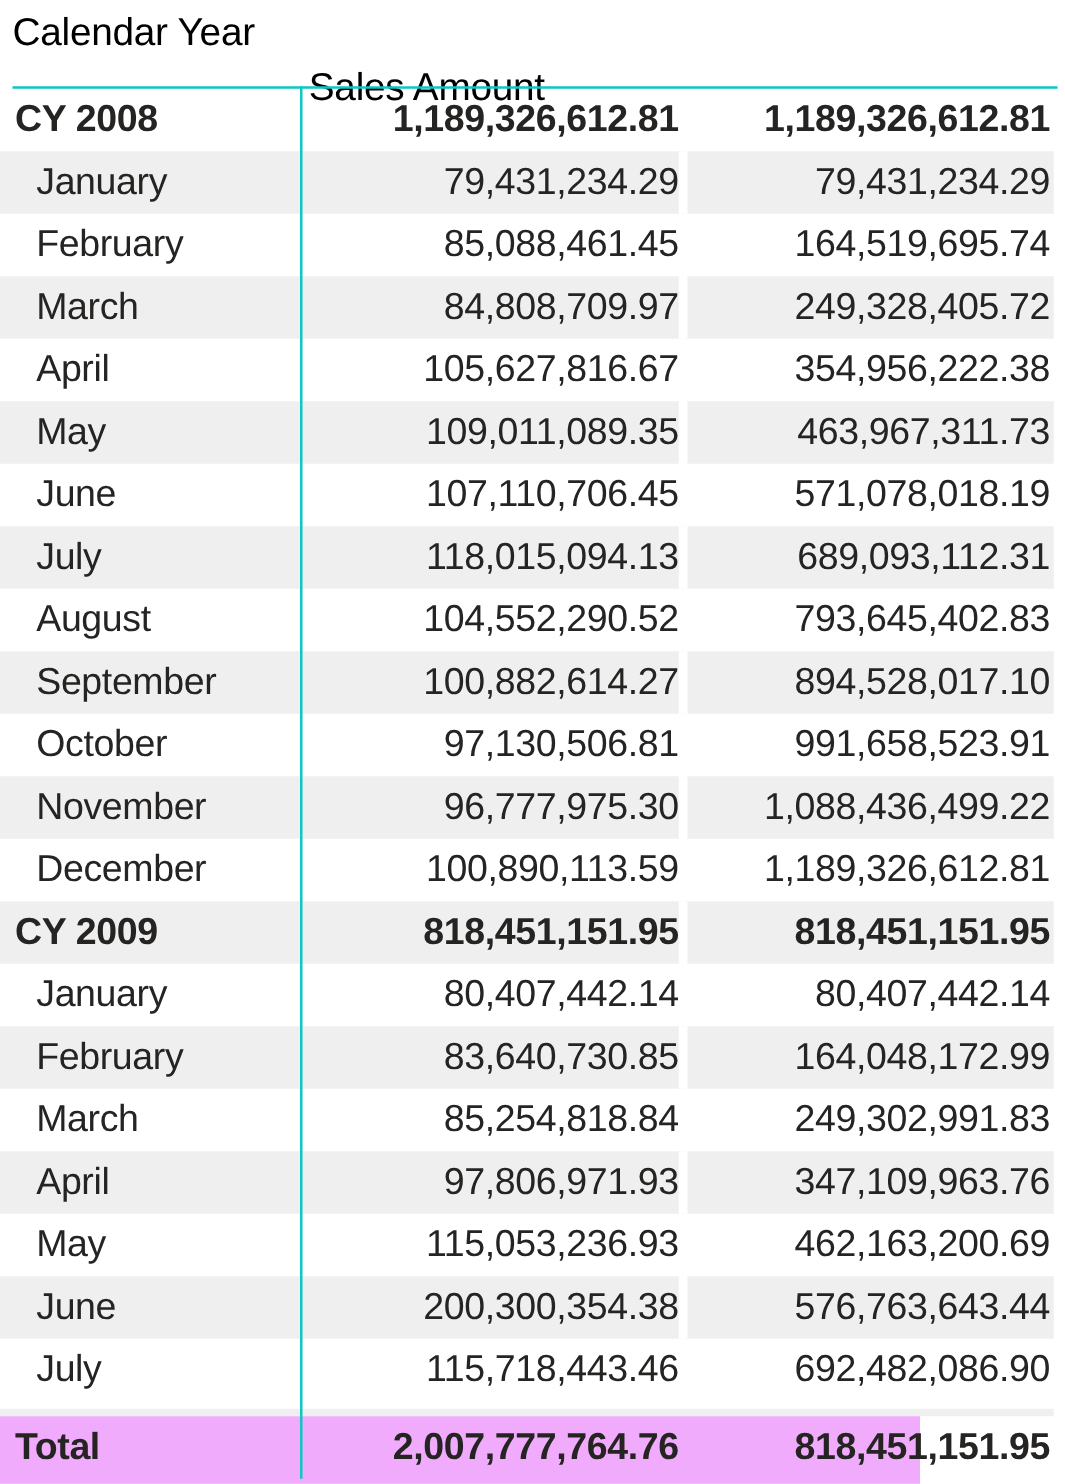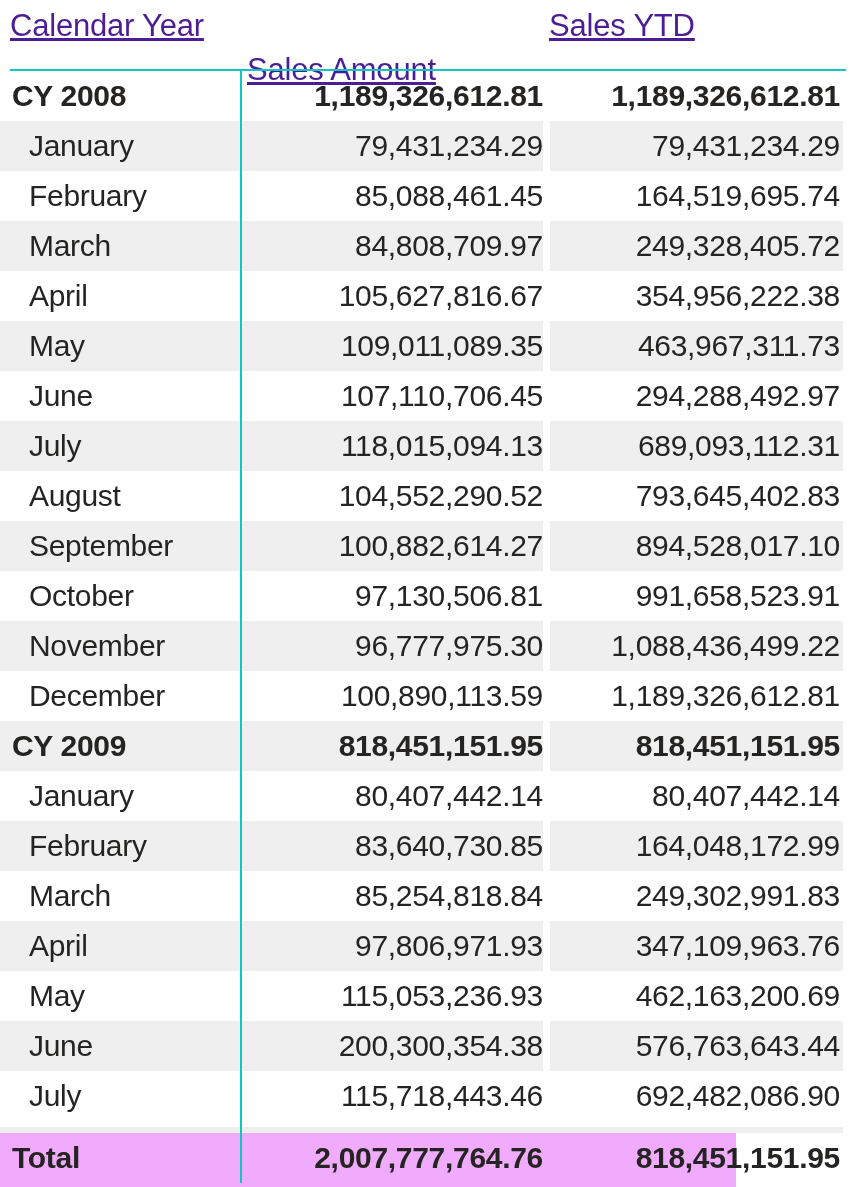--- a/index.html
+++ b/index.html
@@ -28,24 +28,23 @@
   .hdr-row {
     position: relative;
     height: 70px;
     box-sizing: border-box;
   }
   .hdr-cell {
     position: absolute;
     top: 8px;
     font-size: 31px;
     font-weight: 400;
-    color: #4c1d95;
+    color: #000000;
     white-space: nowrap;
     letter-spacing: -0.2px;
-    text-decoration: underline;
   }
   .hdr-rowlabel { left: 10px; }
   .hdr-amount   { left: 247px; margin-top: 44px; }
   .hdr-ytd      { left: 549px; }
 
   
   .teal-rule {
     position: absolute;
     left: 10px;
     right: 6px;
@@ -156,21 +155,20 @@
   }
 </style>
 </head>
 <body>
 
 <div id="matrix">
 
   <div class="hdr-row">
     <div class="hdr-cell hdr-rowlabel">Calendar Year</div>
     <div class="hdr-cell hdr-amount">Sales Amount</div>
-    <div class="hdr-cell hdr-ytd">Sales YTD</div>
   </div>
 
   <div class="teal-rule"></div>
   <div class="teal-divider"></div>
 
   <div class="rows" id="rows-container">
       <div class="row subtotal">
         <div class="cell c-label">CY 2008</div>
         <div class="cell c-amount">1,189,326,612.81</div>
         <div class="cell c-ytd">1,189,326,612.81</div>
@@ -196,21 +194,21 @@
         <div class="cell c-ytd">354,956,222.38</div>
       </div>
       <div class="row band">
         <div class="cell c-label indent">May</div>
         <div class="cell c-amount">109,011,089.35</div>
         <div class="cell c-ytd">463,967,311.73</div>
       </div>
       <div class="row">
         <div class="cell c-label indent">June</div>
         <div class="cell c-amount">107,110,706.45</div>
-        <div class="cell c-ytd">294,288,492.97</div>
+        <div class="cell c-ytd">571,078,018.19</div>
       </div>
       <div class="row band">
         <div class="cell c-label indent">July</div>
         <div class="cell c-amount">118,015,094.13</div>
         <div class="cell c-ytd">689,093,112.31</div>
       </div>
       <div class="row">
         <div class="cell c-label indent">August</div>
         <div class="cell c-amount">104,552,290.52</div>
         <div class="cell c-ytd">793,645,402.83</div>

